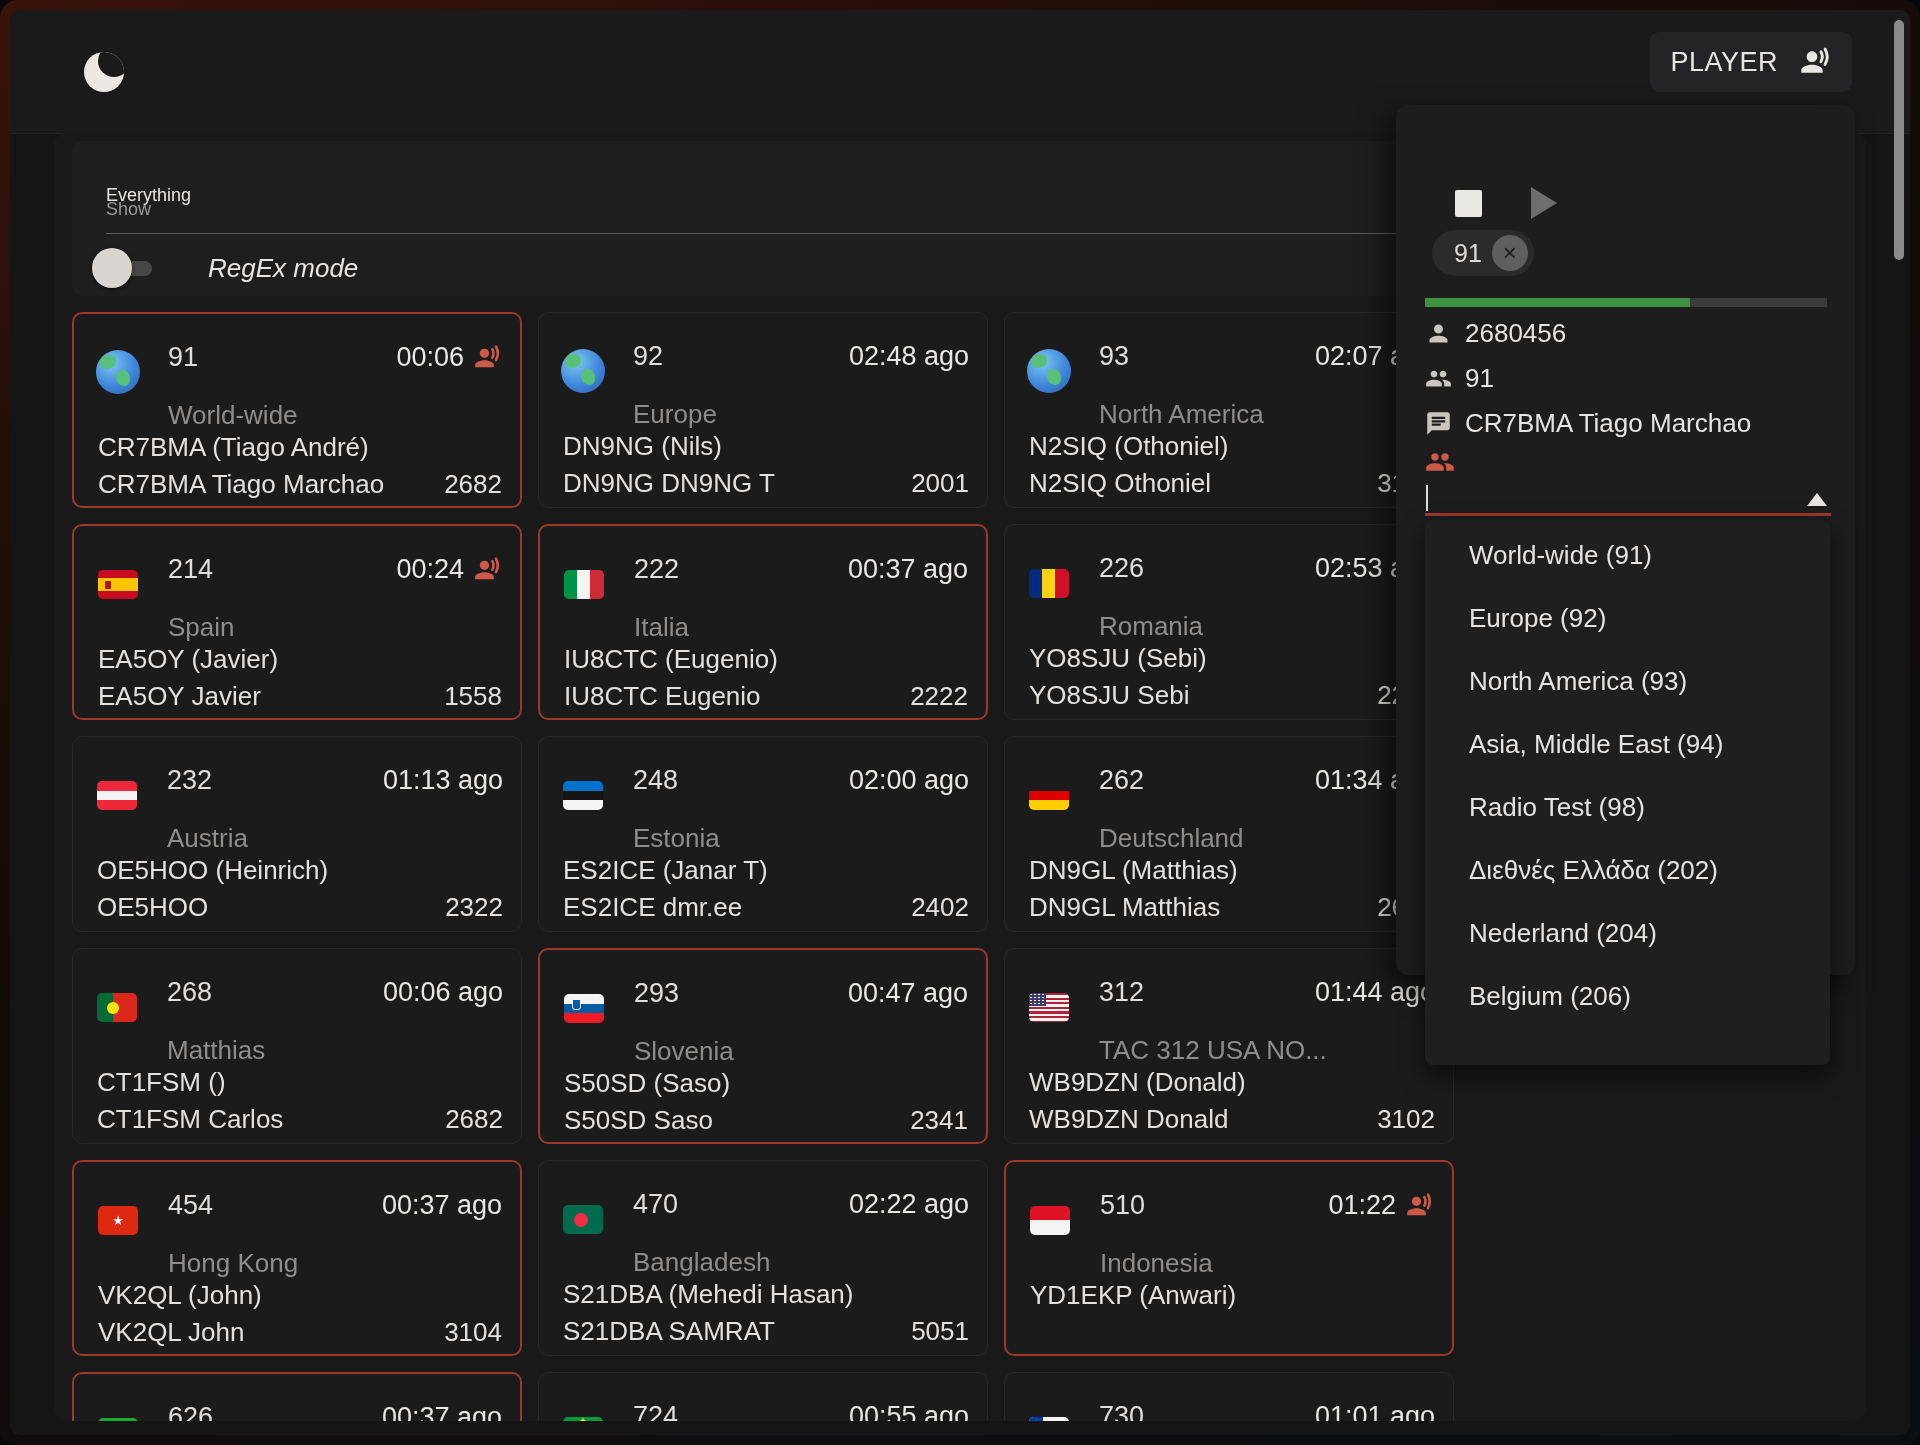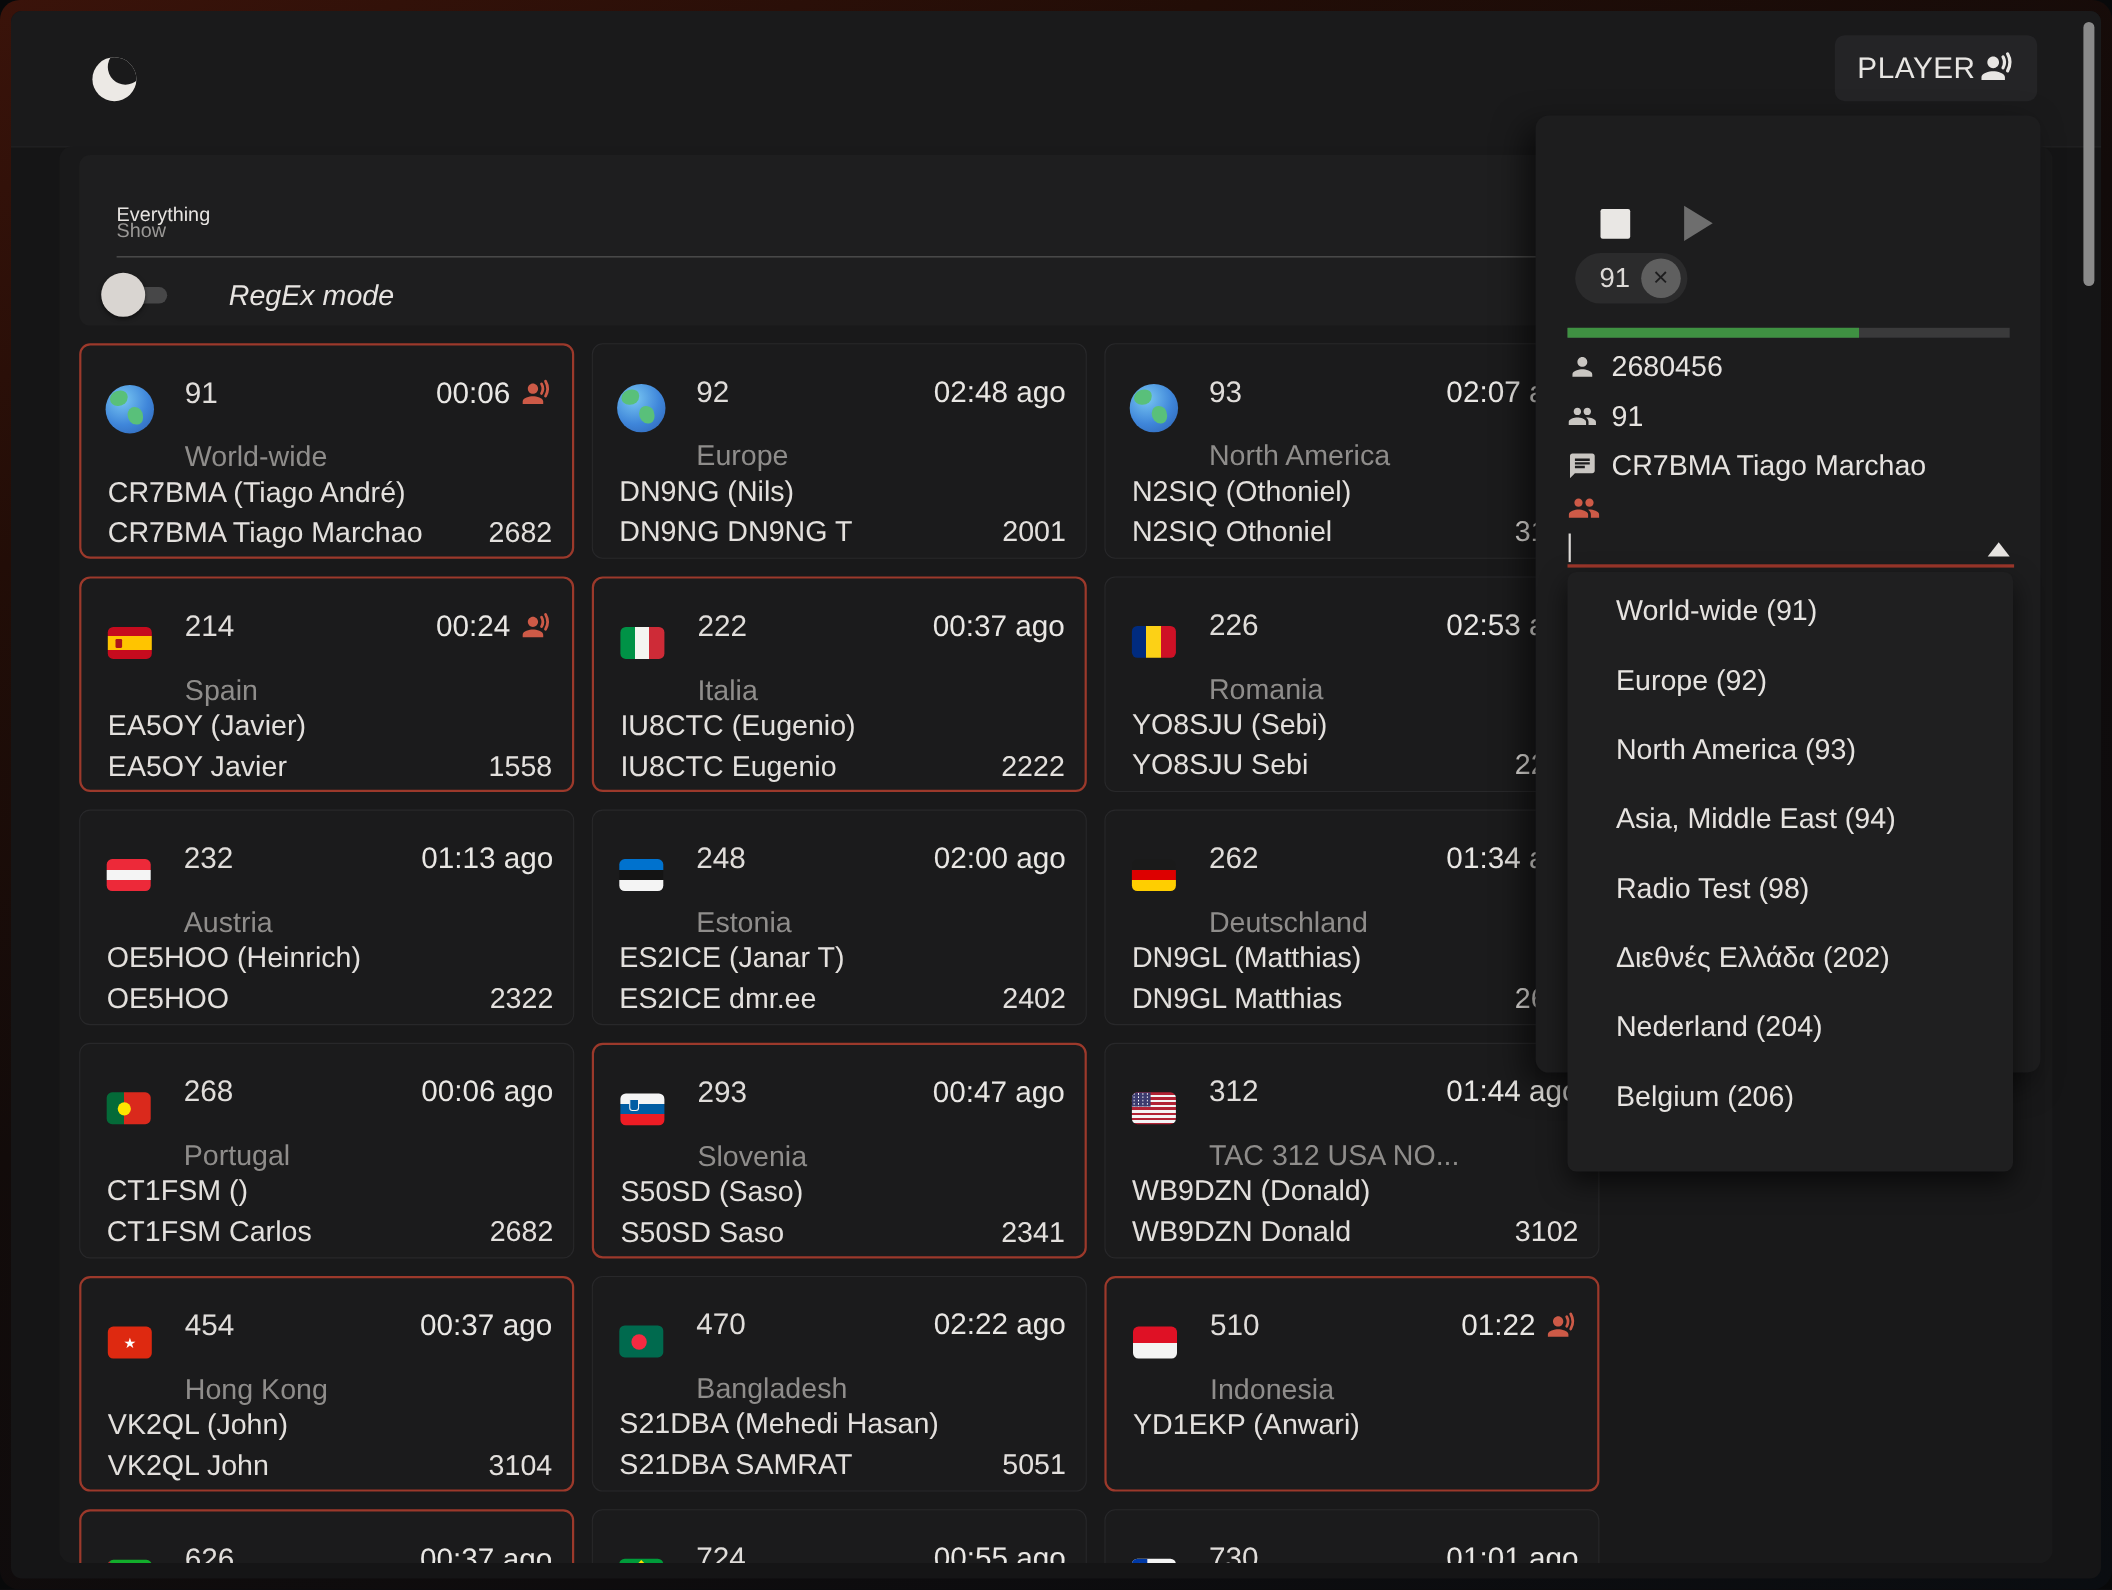--- a/index.html
+++ b/index.html
@@ -6,21 +6,21 @@
   .window{position:relative;width:1920px;height:1445px;box-sizing:border-box;padding:10px;
     background:linear-gradient(155deg,#3a130a 0%,#220d07 22%,#120b0a 45%,#0a0d11 100%);
     border-radius:18px;overflow:hidden;}
   .app{position:relative;width:1900px;height:1425px;background:#151516;border-radius:10px;overflow:hidden;}
 
   
   .appbar{position:absolute;left:0;top:0;right:0;height:123px;background:#1a1a1b;border-bottom:1px solid #232324;}
   .moon{position:absolute;left:74px;top:42px;width:40px;height:40px;border-radius:50%;background:#ece9e5;overflow:hidden;cursor:pointer;}
   .moon::after{content:"";position:absolute;width:32px;height:32px;border-radius:50%;background:#1a1a1b;left:14px;top:-7px;}
   .player-btn{position:absolute;right:58px;top:22px;height:60px;padding:0 20px;background:#242426;border-radius:9px;
-    display:flex;align-items:center;gap:4px;color:#e8e6e3;font-size:27px;letter-spacing:.5px;cursor:pointer;}
+    display:flex;align-items:center;gap:22px;color:#e8e6e3;font-size:27px;letter-spacing:.5px;cursor:pointer;}
   .player-btn svg{width:32px;height:32px;fill:#e8e6e3;}
 
   
   .content{position:absolute;left:44px;top:123px;width:1812px;bottom:14px;background:#19191a;border-radius:12px;overflow:hidden;}
 
   .filter-card{position:absolute;left:18px;top:8px;right:18px;height:155px;background:#1e1e1f;border-radius:10px;}
   .show-label{position:absolute;left:34px;top:12px;font-size:18px;color:#9a9896;margin-top:46px;}
   .show-value{position:absolute;left:34px;top:44px;font-size:18px;color:#e7e4e1;}
   .show-underline{position:absolute;left:34px;top:92px;right:34px;height:1px;background:#5b5b5b;}
   .regex-row{position:absolute;left:20px;top:104px;height:46px;display:flex;align-items:center;}
@@ -303,21 +303,21 @@
     <div class="tg-line2">
       <span>DN9GL Matthias</span>
       <span class="tg-value">2622</span>
     </div>
   </div>
 
   <div class="tg-card">
     <div class="tg-head">
       <span class="flag f-pt"></span>
       <div class="tg-id">268</div>
-      <div class="tg-name">Portugal</div>
+      <div class="tg-name">Matthias</div>
       <div class="tg-timewrap">
         <span class="tg-time">00:06 ago</span>
 
       </div>
     </div>
     <div class="tg-line1">CT1FSM ()</div>
     <div class="tg-line2">
       <span>CT1FSM Carlos</span>
       <span class="tg-value">2682</span>
     </div>

